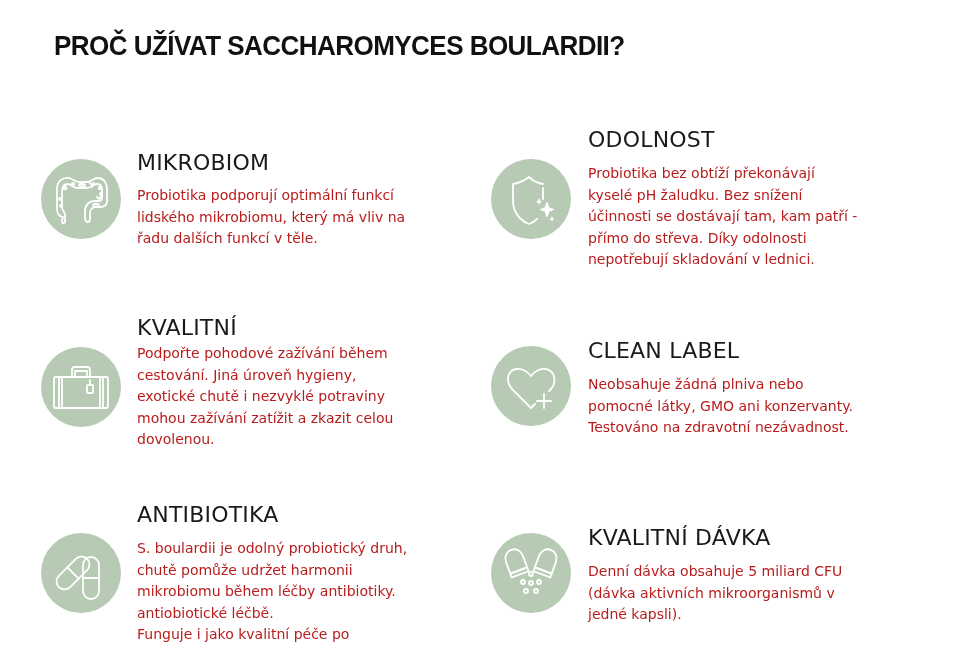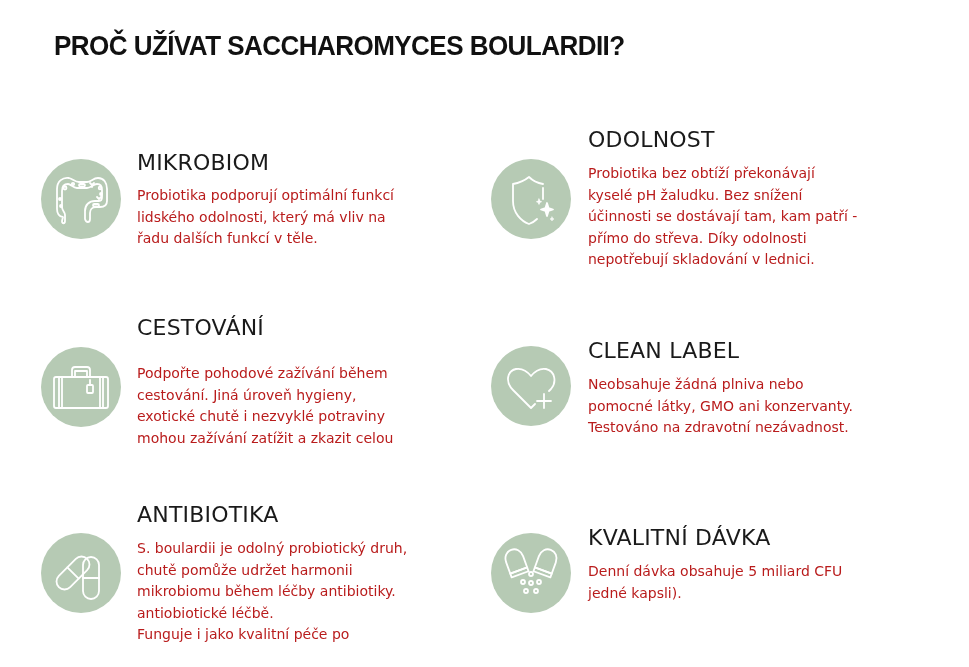--- a/index.html
+++ b/index.html
@@ -43,21 +43,21 @@
         <circle cx="60" cy="35" r="1"></circle>
       <circle cx="19" cy="40" r="1"></circle>
         <circle cx="20" cy="47" r="1"></circle>
       <rect x="52" y="45" width="6" height="2.5" rx="1.2"></rect>
       <path d="M56 38 L58 40 L60 38"></path>
     </svg>
   </div>
   <div class="heading" style="left:137px; top:150px;">MIKROBIOM</div>
   <div class="desc" style="left:137px; top:185px;">
     <div>Probiotika podporují optimální funkcí</div>
-    <div>lidského odolnosti, který má vliv na</div>
+    <div>lidského mikrobiomu, který má vliv na</div>
     <div>řadu dalších funkcí v těle.</div>
   </div>
 </div>
 
 <div class="feature">
   <div class="icon" style="left:491px; top:159px;">
     <svg viewBox="0 0 80 80" fill="none" stroke="#fff" stroke-width="1.8" stroke-linecap="round" stroke-linejoin="round">
       <path d="M52 25 C46 24 42 22 38 18 C33 22 28 24 22 25 L22 42 C22 54 30 62 38 65 C41 64 44 62 46 60"></path>
       <path d="M52 29 L52 40"></path>
       <path d="M56 44 L57.5 49 L62 50.5 L57.5 52 L56 57 L54.5 52 L50 50.5 L54.5 49 Z" fill="#fff"></path>
@@ -79,26 +79,27 @@
   <div class="icon" style="left:41px; top:347px;">
     <svg viewBox="0 0 80 80" fill="none" stroke="#fff" stroke-width="1.8" stroke-linecap="round" stroke-linejoin="round">
       <rect x="13" y="30" width="54" height="31" rx="2"></rect>
       <path d="M31 30 L31 23 C31 21 32 20 34 20 L46 20 C48 20 49 21 49 23 L49 30"></path>
       <path d="M34 30 L34 24 L46 24 L46 30"></path>
       <path d="M18 30 L18 61 M21 30 L21 61 M59 30 L59 61 M62 30 L62 61"></path>
       <path d="M49 33 L49 38"></path>
       <rect x="46" y="38" width="6" height="8" rx="1"></rect>
     </svg>
   </div>
-  <div class="heading" style="left:137px; top:315px;">CESTOVÁNÍ</div>
-  <div class="desc" style="left:137px; top:363px;">
+  <div class="heading" style="left:137px; top:315px;">KVALITNÍ</div>
+  <div class="desc" style="left:137px; top:343px;">
     <div>Podpořte pohodové zažívání během</div>
     <div>cestování. Jiná úroveň hygieny,</div>
     <div>exotické chutě i nezvyklé potraviny</div>
     <div>mohou zažívání zatížit a zkazit celou</div>
+    <div>dovolenou.</div>
   </div>
 </div>
 
 <div class="feature">
   <div class="icon" style="left:491px; top:346px;">
     <svg viewBox="0 0 80 80" fill="none" stroke="#fff" stroke-width="1.8" stroke-linecap="round" stroke-linejoin="round">
       <path d="M44 58 L40 62 L22 44 C14 36 16 25 25 23 C31 22 36 25 40 30 C44 25 49 22 55 23 C64 25 66 36 60 43 L58 45"></path>
       <path d="M53 48 L53 62 M46 55 L60 55"></path>
     </svg>
   </div>
@@ -146,15 +147,16 @@
       <circle cx="32" cy="49" r="2"></circle>
         <circle cx="40" cy="50" r="2"></circle>
         <circle cx="48" cy="49" r="2"></circle>
       <circle cx="35" cy="58" r="2"></circle>
         <circle cx="45" cy="58" r="2"></circle>
     </svg>
   </div>
   <div class="heading" style="left:588px; top:525px;">KVALITNÍ DÁVKA</div>
   <div class="desc" style="left:588px; top:561px;">
     <div>Denní dávka obsahuje 5 miliard CFU</div>
+    <div>(dávka aktivních mikroorganismů v</div>
     <div>jedné kapsli).</div>
   </div>
 </div>
 
 </body></html>

